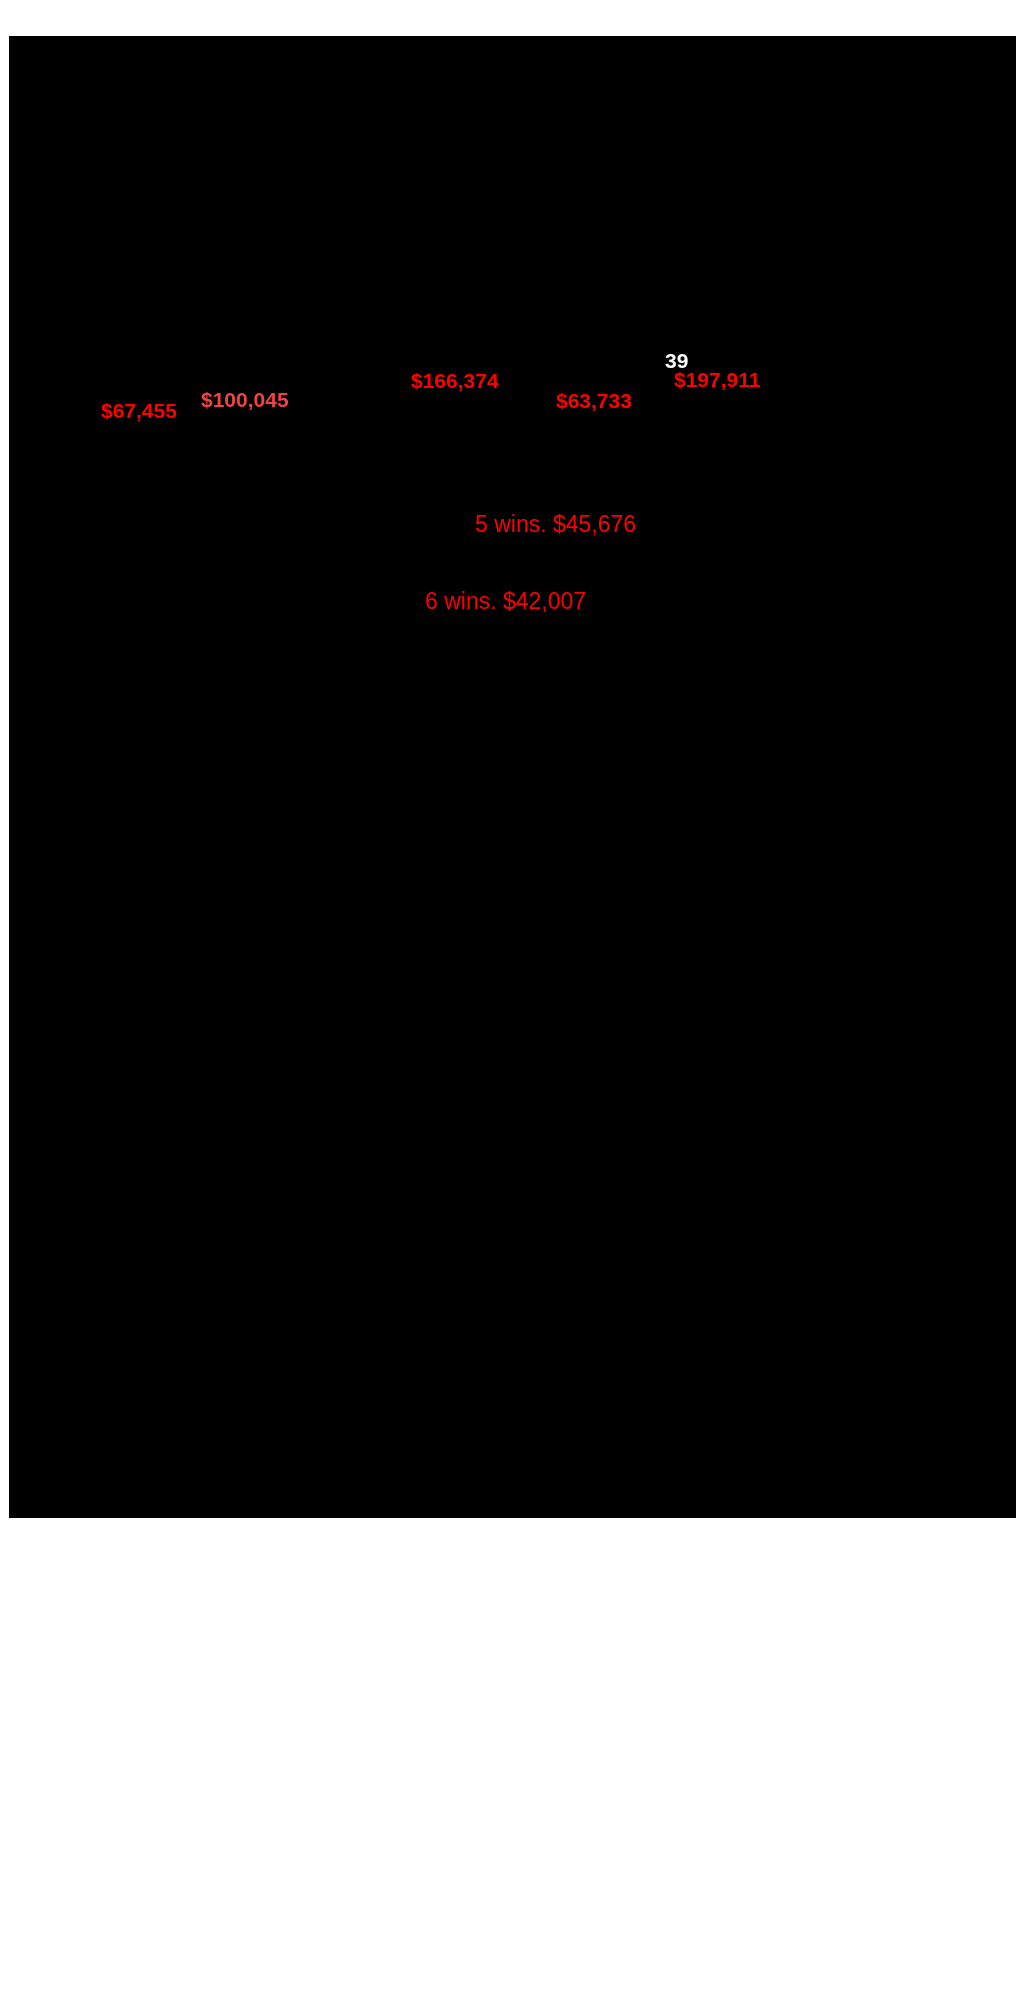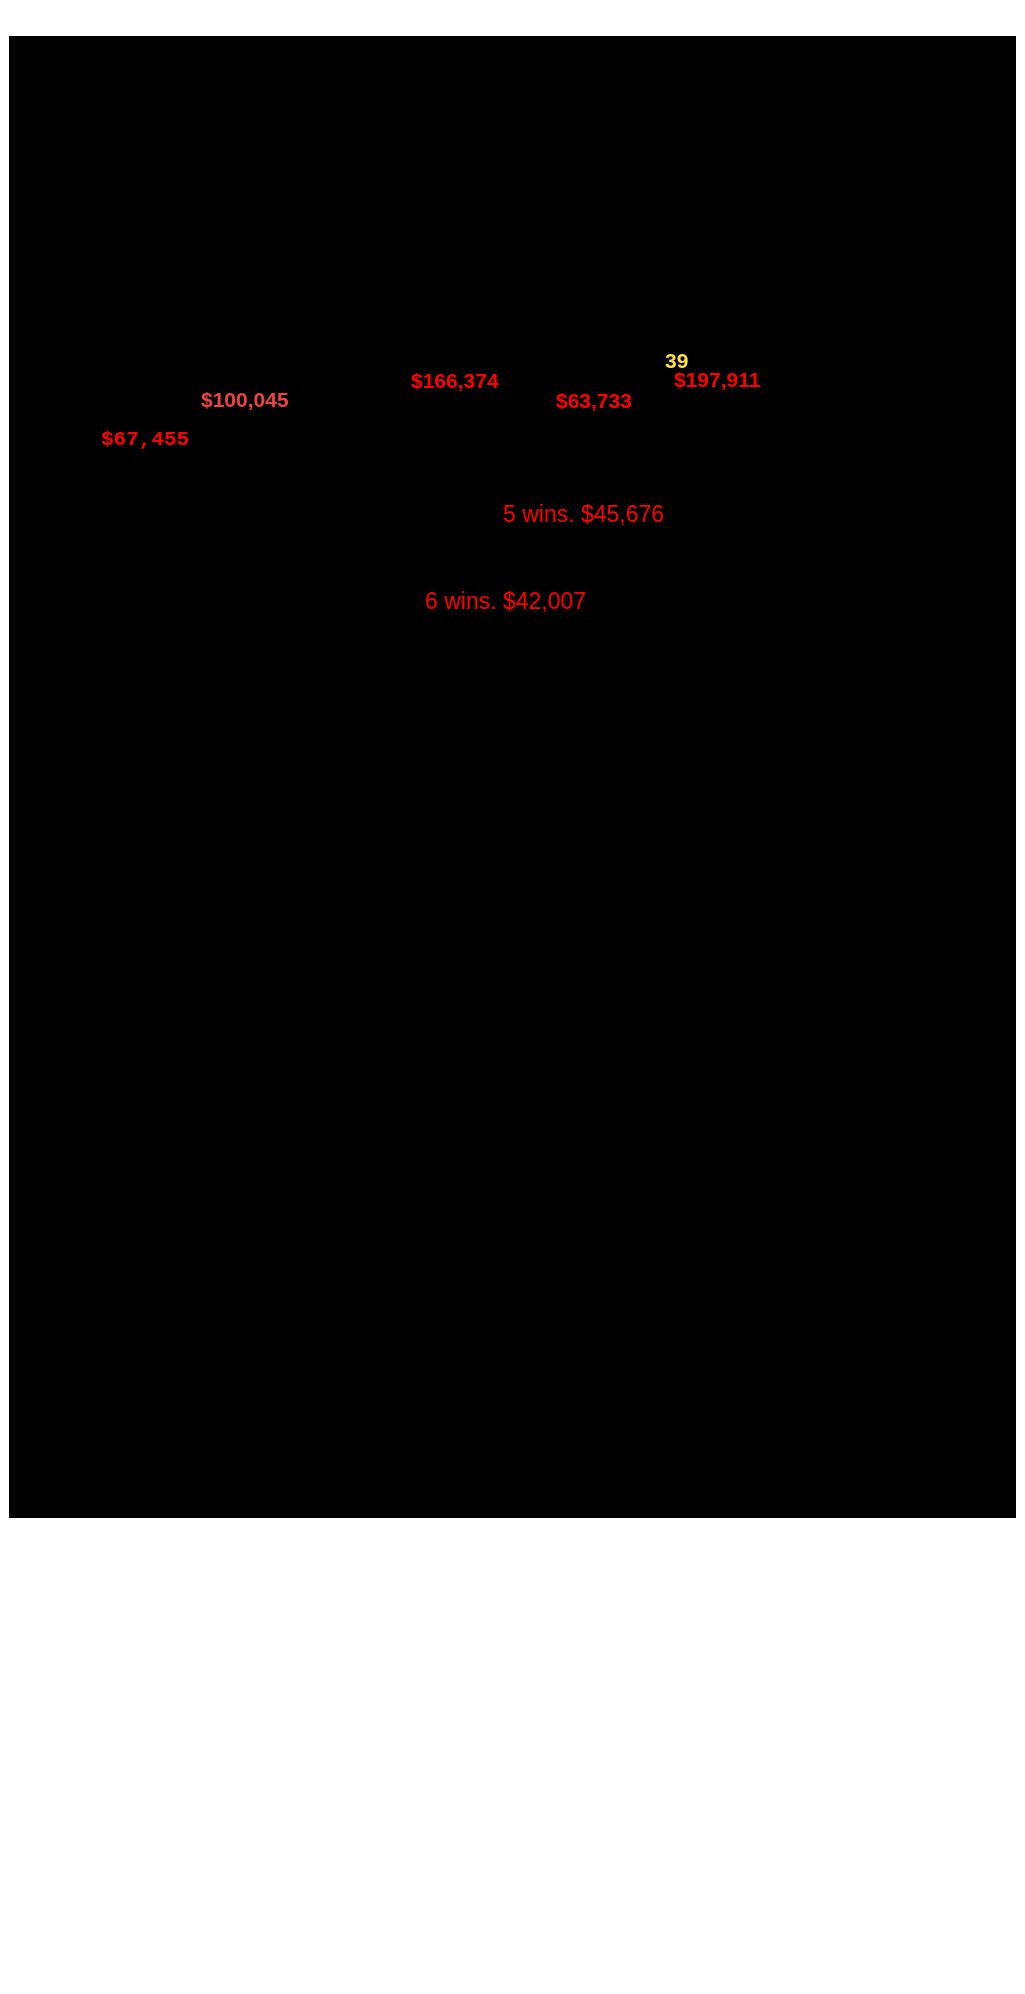--- a/index.html
+++ b/index.html
@@ -35,21 +35,21 @@
   }
   .label.plain {
     font-weight: normal;
     font-size: 23px;
   }
 </style>
 </head>
 <body>
 
 <div id="canvas" style="background: rgb(0, 0, 0);">
-    <div class="label bold" style="left: 92px; top: 393px; color: rgb(255, 0, 0); font-family: Liberation Mono, monospace;">$67,455</div>
+    <div class="label bold" style="left: 92px; top: 364px; color: rgb(255, 0, 0);">$67,455</div>
     <div class="label bold" style="left: 192px; top: 353px; color: #ef4444;">$100,045</div>
     <div class="label bold" style="left: 402px; top: 334px; color: rgb(255, 0, 0);">$166,374</div>
     <div class="label bold" style="left: 547px; top: 354px; color: rgb(255, 0, 0);">$63,733</div>
-    <div class="label bold" style="left: 656px; top: 314px; color: #fde047;">39</div>
+    <div class="label bold" style="left: 656px; top: 314px; color: #ffffff;">39</div>
     <div class="label bold" style="left: 665px; top: 333px; color: rgb(255, 0, 0);">$197,911</div>
-    <div class="label plain" style="left: 466px; top: 467px; color: rgb(255, 0, 0); margin-left: 28px;">5 wins. $45,676</div>
+    <div class="label plain" style="left: 466px; top: 477px; color: rgb(255, 0, 0);">5 wins. $45,676</div>
     <div class="label plain" style="left: 416px; top: 554px; color: rgb(255, 0, 0);">6 wins. $42,007</div>
   </div>
 
 </body></html>

